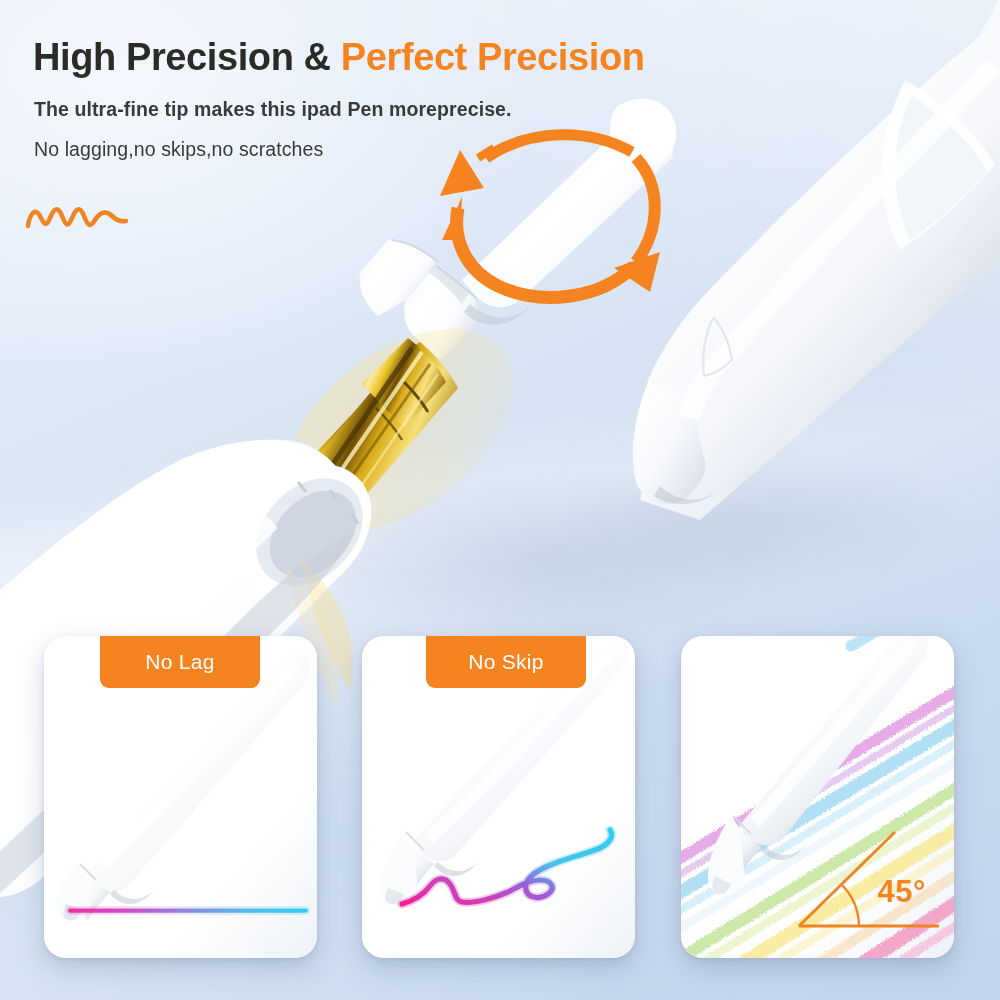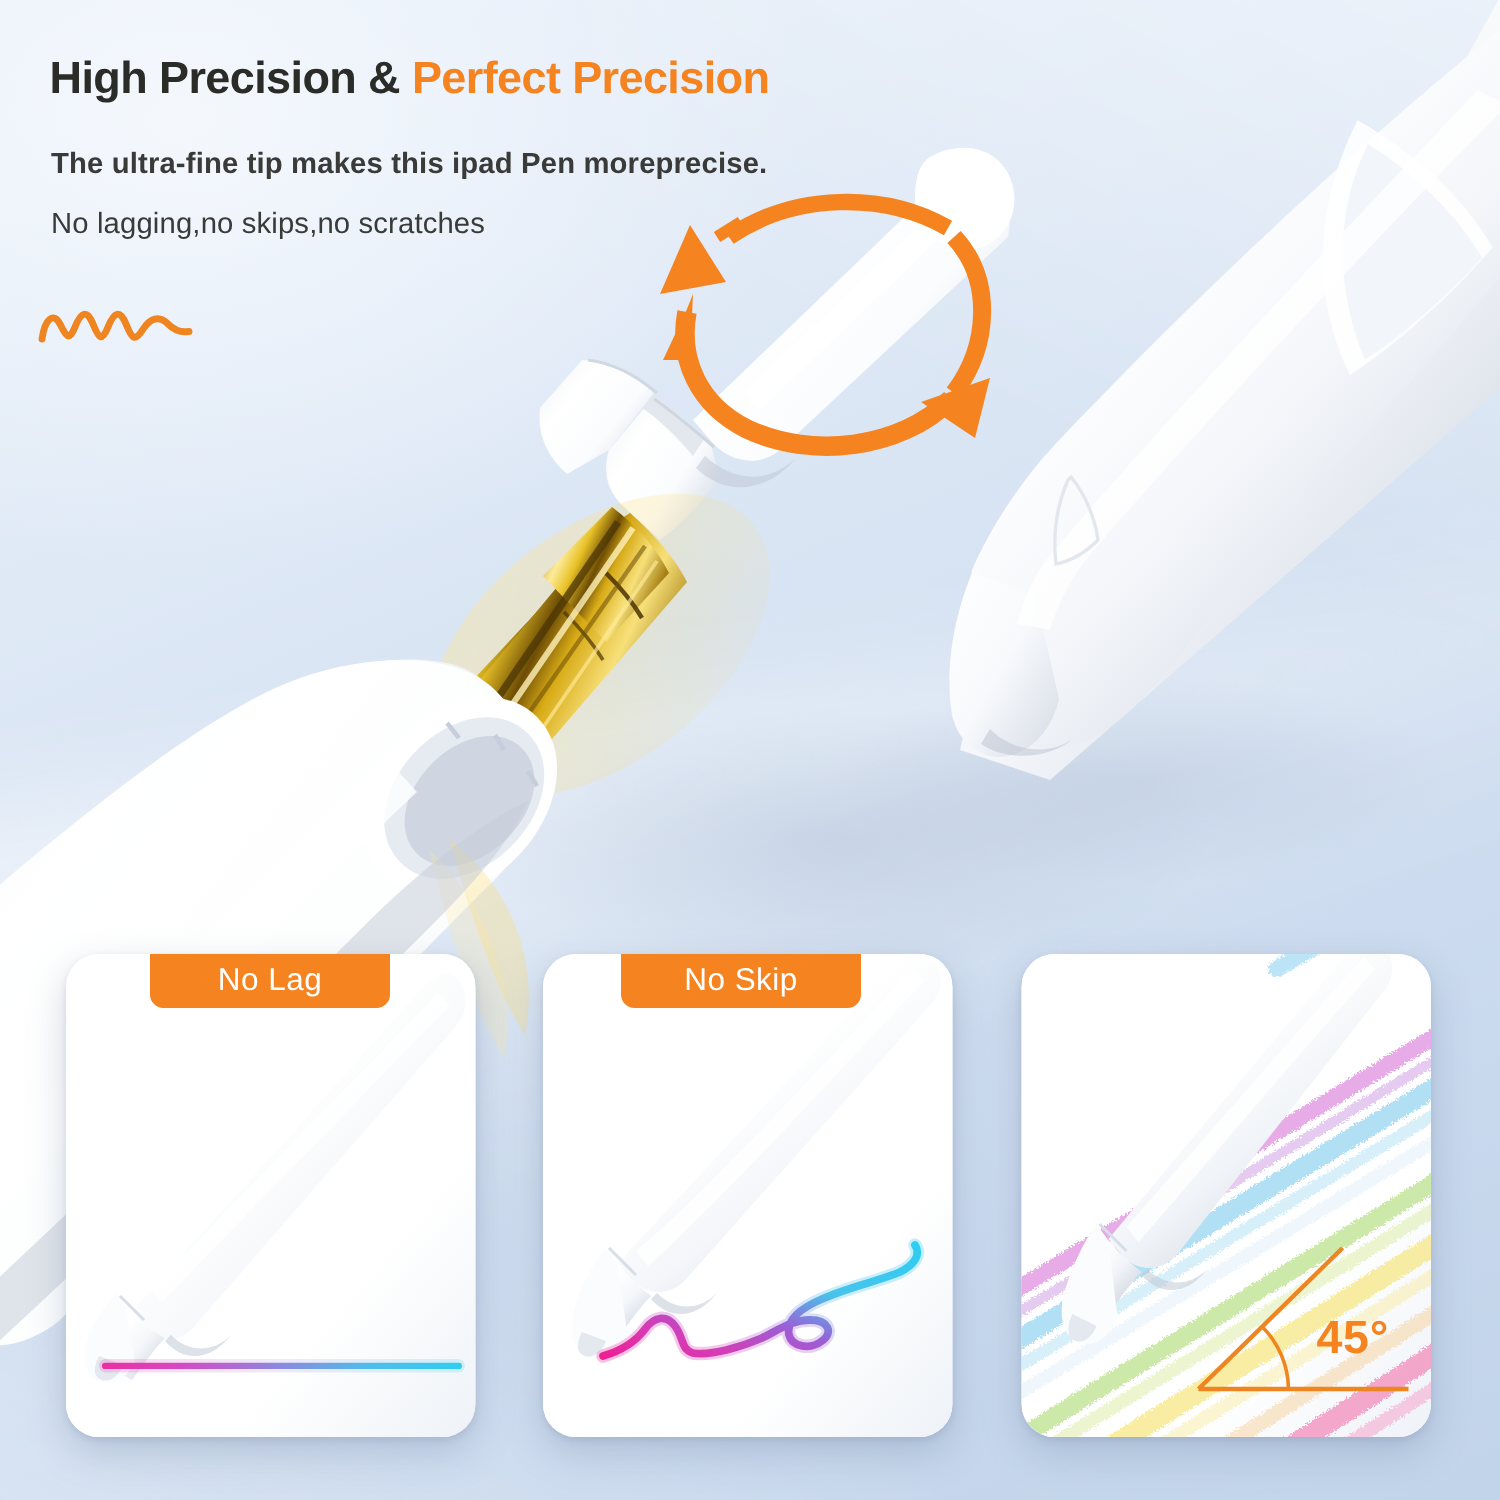--- a/index.html
+++ b/index.html
@@ -34,21 +34,21 @@
   }
   .sheen-c {
     left:-20%; bottom:-8%; width:80%; height:35%;
     background:linear-gradient(20deg, rgba(255,255,255,.35), rgba(255,255,255,0) 70%);
     filter:blur(40px);
   }
 
   
   #headline {
     position:absolute; left:33px; top:36px;
-    font-size:30px; font-weight:bold; letter-spacing:-.4px;
+    font-size:38px; font-weight:bold; letter-spacing:-.4px;
     white-space:nowrap; z-index:40;
   }
   #headline .dark { color:#2b2b28; }
   #headline .accent { color:#f5831f; }
   .sub-line {
     position:absolute; left:34px;
     font-size:19.5px; color:#3a3a38; letter-spacing:.1px;
     white-space:nowrap; z-index:40;
   }
   #sub1 { top:98px;font-weight:bold; }
@@ -71,31 +71,31 @@
     box-shadow:0 10px 26px rgba(104,124,155,.30), 0 2px 5px rgba(104,124,155,.18);
     overflow:hidden;
     pointer-events:auto;
   }
   #card-1 { left:44px; }
   #card-2 { left:362px; }
   #card-3 { left:681px; }
 
   .card-chip {
     position:absolute; top:0; left:56px;
-    min-width:160px; height:36px;
+    min-width:160px; height:52px;
     padding:0 20px;
     background:#f5831f;
     border-bottom-left-radius:9px;
     border-bottom-right-radius:9px;
     display:flex; align-items:center; justify-content:center;
     color:#ffffff; font-size:21px; letter-spacing:.3px;
     z-index:6;
   }
   #card-1 .card-chip { left:56px; }
-  #card-2 .card-chip { left:52px; }
+  #card-2 .card-chip { left:64px; }
   #card-3 .card-chip { left:52px; }
 
   .card-canvas { position:absolute; inset:0; z-index:2; }
 
   .angle-label {
     position:absolute; right:28px; bottom:48px;
     font-size:31px; font-weight:bold; color:#f5831f;
     z-index:5; letter-spacing:.5px;
   }
 </style>

